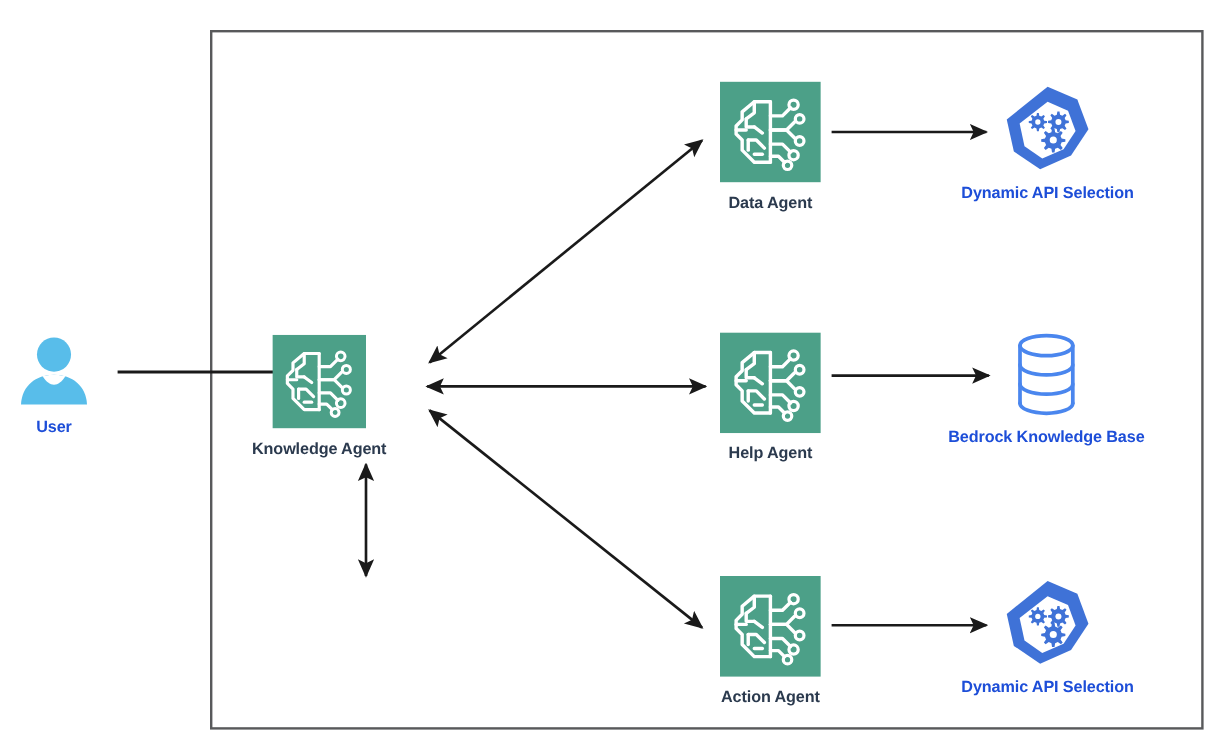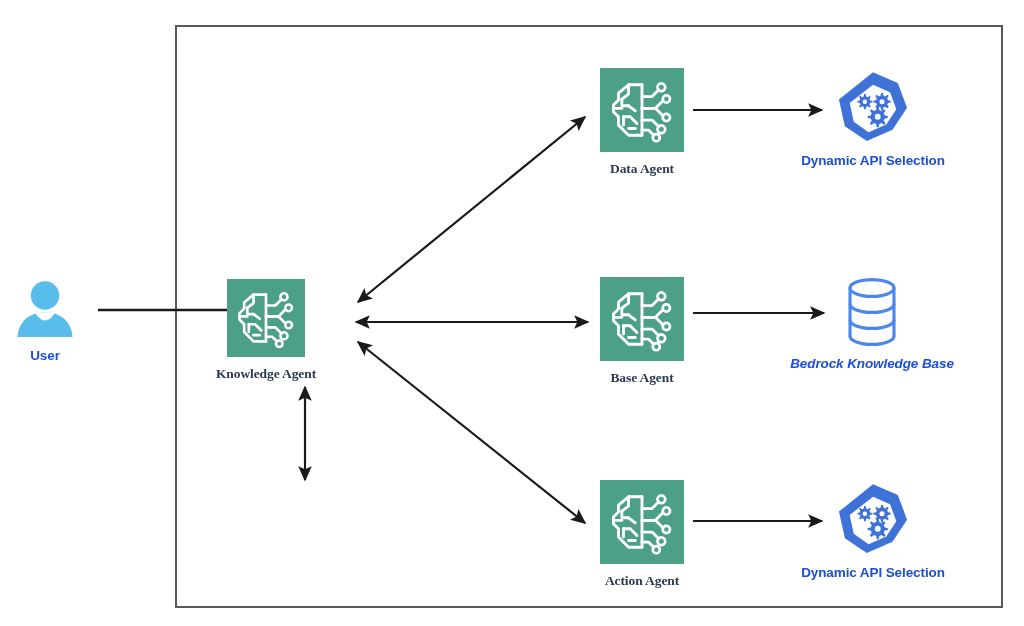--- a/index.html
+++ b/index.html
@@ -35,21 +35,21 @@
   }
   .caption {
     margin-top: 9px;
     font-family: "Liberation Sans", sans-serif;
     font-size: 13.5px;
     font-weight: bold;
     letter-spacing: -0.1px;
     white-space: nowrap;
     text-align: center;
   }
-  .caption.navy  { color: #2b3a4e; font-family: Liberation Serif, serif; }
+  .caption.navy  { color: #2b3a4e; }
   .caption.black { color: #1d4ed8; }
   .frame {
     position: absolute;
     box-sizing: border-box;
     border: 2px solid #58595b;
     background: transparent;
   }
   .arrow-layer {
     position: absolute;
     left: 0;
@@ -208,21 +208,21 @@
         </g>
         <g fill="none" stroke="#ffffff" stroke-width="3.2">
           <circle cx="73" cy="23" r="4.6"></circle>
           <circle cx="79" cy="37" r="4.3"></circle>
           <circle cx="79" cy="59" r="4.3"></circle>
           <circle cx="73" cy="73" r="4.6"></circle>
           <circle cx="67" cy="83" r="4.2"></circle>
         </g>
       </svg>
     </span>
-    <span class="caption navy">Base Agent</span>
+    <span class="caption navy">Help Agent</span>
   </div>
 
   <div class="node" style="left:542px; top:480px;justify-content:space-between;">
     <span class="glyph">
       <svg width="84" height="84" viewBox="0 0 100 100" xmlns="http://www.w3.org/2000/svg">
         <rect x="0" y="0" width="100" height="100" fill="#4ca088"></rect>
         <g fill="none" stroke="#ffffff" stroke-width="3.4" stroke-linecap="round" stroke-linejoin="round">
           <path d="M50 20 L50 80"></path>
           <path d="M50 20 L34 20 L22 30 L22 38 L16 44 L16 52 L22 58 L22 68 L34 80 L50 80"></path>
           <path d="M34 20 L34 31 L26 37"></path>
@@ -276,21 +276,21 @@
                    l-3 1.25 l-0.7 4.2 l-2.8 0 l-0.7 -4.2 l-3 -1.25 l-3.5 2.45 l-2 -2
                    l2.45 -3.5 l-1.25 -3 l-4.2 -0.7 l0 -2.8 l4.2 -0.7 l1.25 -3 l-2.45 -3.5
                    l2 -2 l3.5 2.45 l3 -1.25 Z"></path>
           <circle cx="56.4" cy="63.1" r="4.0" fill="#ffffff"></circle>
         </g>
       </svg>
     </span>
     <span class="caption black">Dynamic API Selection</span>
   </div>
 
-  <div class="node" style="left:772px; top:277px;font-style:italic;">
+  <div class="node" style="left:772px; top:277px;">
     <span class="glyph">
       <svg width="60" height="70" viewBox="0 0 60 70" xmlns="http://www.w3.org/2000/svg">
         <g fill="none" stroke="#4a86ee" stroke-width="3.1" stroke-linecap="round" stroke-linejoin="round">
           <ellipse cx="30" cy="11" rx="22" ry="8.4"></ellipse>
           <path d="M8 11 L8 59"></path>
           <path d="M52 11 L52 59"></path>
           <path d="M8 59 C8 63.7 17.8 67.4 30 67.4 C42.2 67.4 52 63.7 52 59"></path>
           <path d="M8 27 C8 31.7 17.8 35.4 30 35.4 C42.2 35.4 52 31.7 52 27"></path>
           <path d="M8 43 C8 47.7 17.8 51.4 30 51.4 C42.2 51.4 52 47.7 52 43"></path>
         </g>

